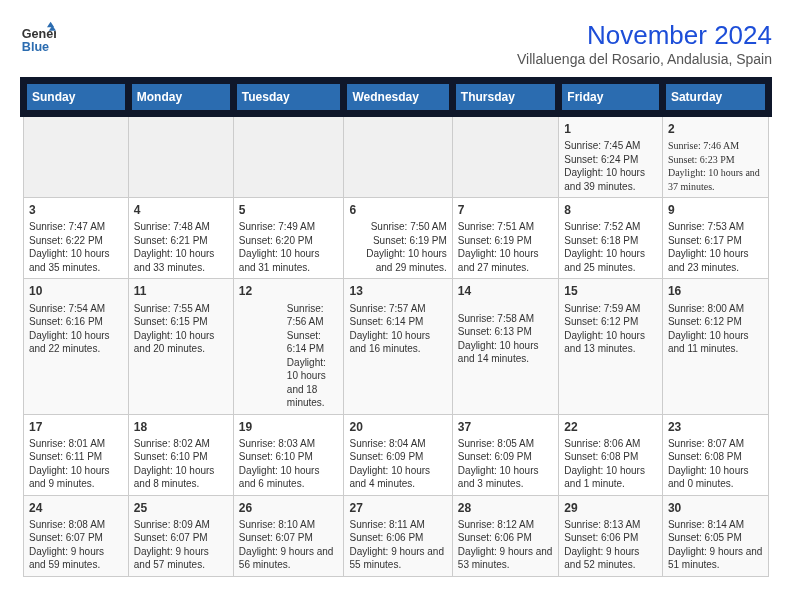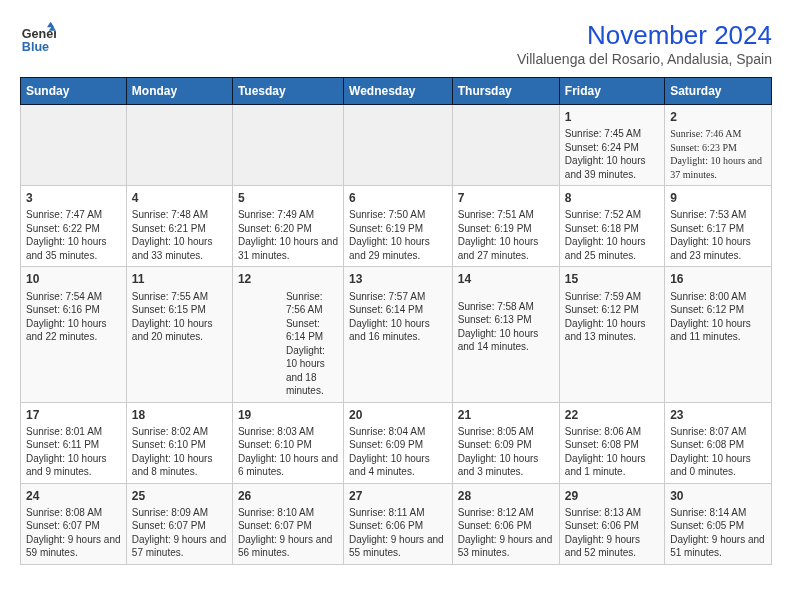--- a/index.html
+++ b/index.html
@@ -42,21 +42,21 @@
       border-collapse: collapse;
       font-size: 11px;
     }
     thead tr th {
       background-color: #2b6cb0;
       color: #fff;
       text-align: left;
       padding: 6px 5px;
       font-size: 12px;
       font-weight: bold;
-      border: 1px solid #0f172a;
+      border: 7px solid #0f172a;
     }
     tbody tr td {
       border: 1px solid #ccc;
       vertical-align: top;
       padding: 4px 5px;
       width: 113px;
       min-height: 70px;
       color: #333;
       line-height: 1.35;
     }
@@ -144,21 +144,21 @@
 Daylight: 10 hours and 33 minutes.</div>
         </td>
         <td>
           <span class="day-num">5</span>
           <div class="cell-content" style="white-space: pre-line;">Sunrise: 7:49 AM
 Sunset: 6:20 PM
 Daylight: 10 hours and 31 minutes.</div>
         </td>
         <td>
           <span class="day-num">6</span>
-          <div class="cell-content" style="white-space: pre-line;">Sunrise: 7:50 AM
+          <div class="cell-content" style="white-space: pre-line; text-align: right;">Sunrise: 7:50 AM
 Sunset: 6:19 PM
 Daylight: 10 hours and 29 minutes.</div>
         </td>
         <td>
           <span class="day-num">7</span>
           <div class="cell-content" style="white-space: pre-line;">Sunrise: 7:51 AM
 Sunset: 6:19 PM
 Daylight: 10 hours and 27 minutes.</div>
         </td>
         <td>
@@ -237,21 +237,21 @@
 Sunset: 6:10 PM
 Daylight: 10 hours and 6 minutes.</div>
         </td>
         <td>
           <span class="day-num">20</span>
           <div class="cell-content" style="white-space: pre-line;">Sunrise: 8:04 AM
 Sunset: 6:09 PM
 Daylight: 10 hours and 4 minutes.</div>
         </td>
         <td>
-          <span class="day-num">21</span>
+          <span class="day-num">37</span>
           <div class="cell-content" style="white-space: pre-line;">Sunrise: 8:05 AM
 Sunset: 6:09 PM
 Daylight: 10 hours and 3 minutes.</div>
         </td>
         <td>
           <span class="day-num">22</span>
           <div class="cell-content" style="white-space: pre-line;">Sunrise: 8:06 AM
 Sunset: 6:08 PM
 Daylight: 10 hours and 1 minute.</div>
         </td>

